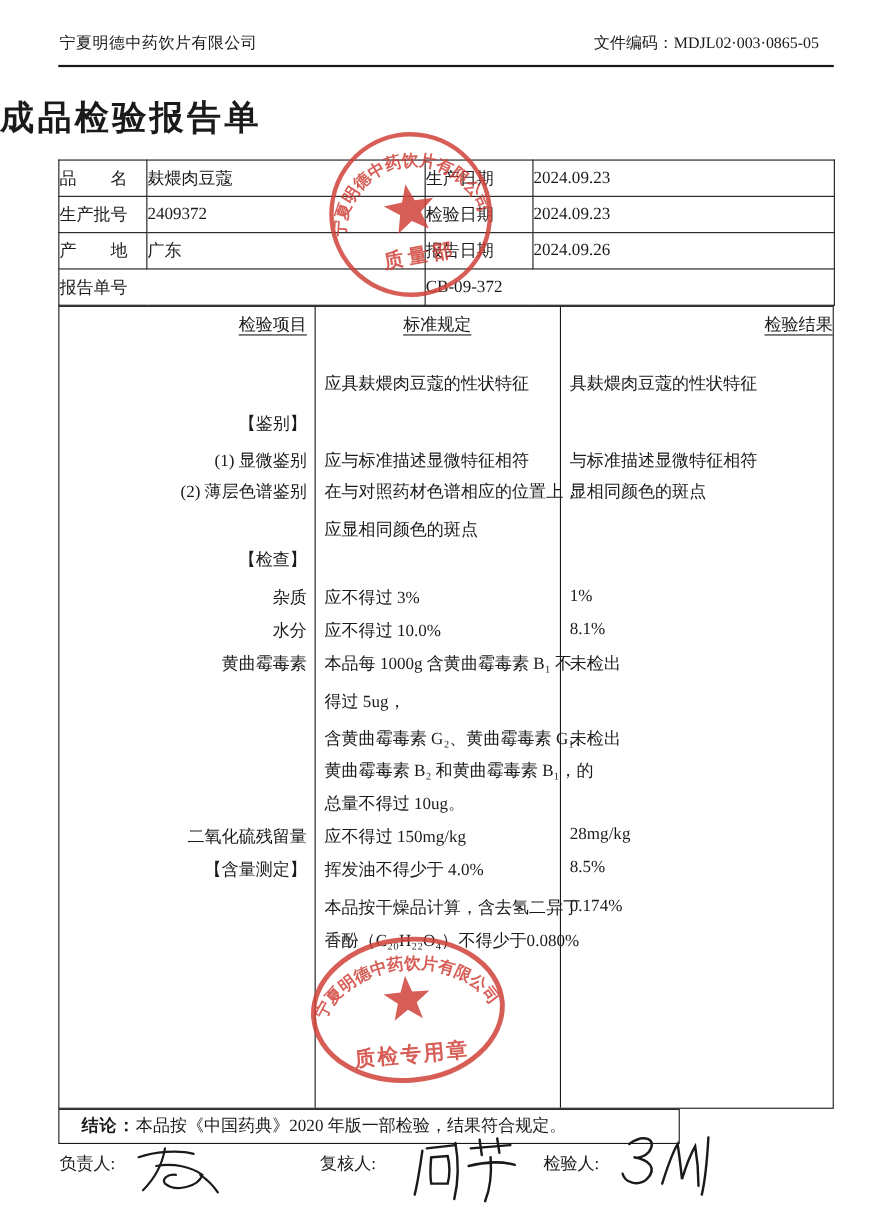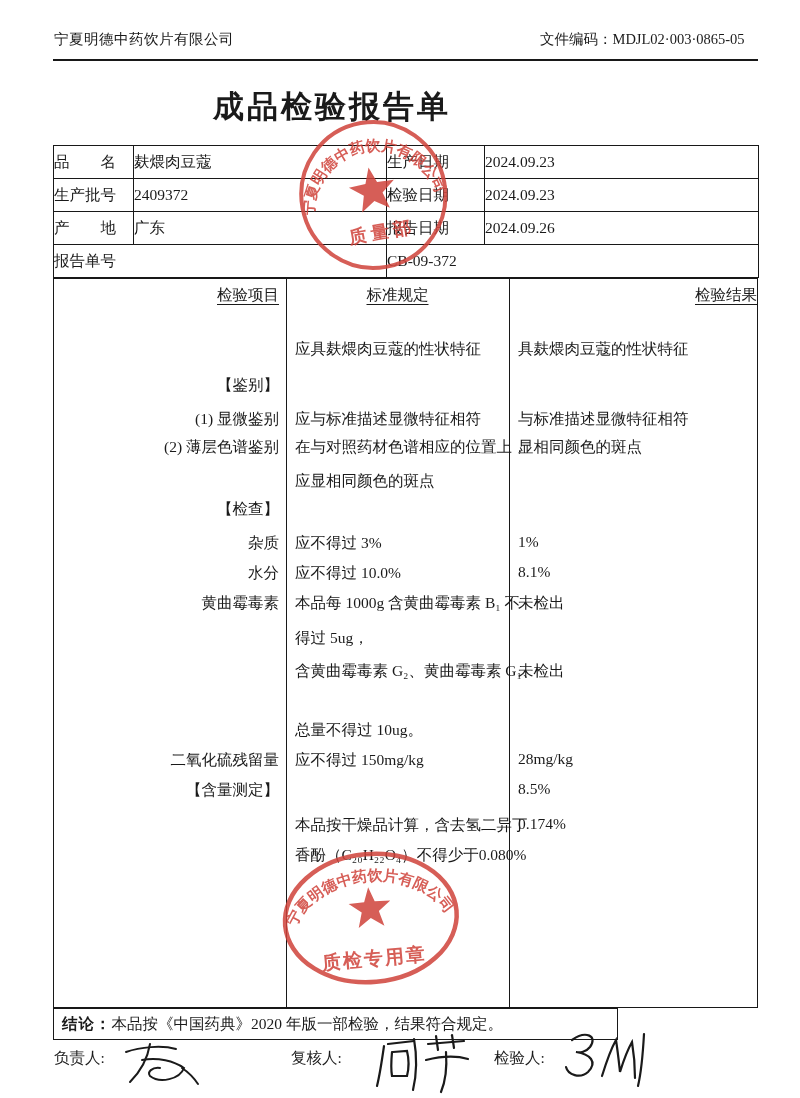--- a/index.html
+++ b/index.html
@@ -7,40 +7,40 @@
     width:800px;height:1098px;background:#ffffff;
     font-family:"Liberation Serif","DejaVu Serif",serif;
     color:#1a1a1a;position:relative;overflow:hidden;
   }
   .abs{position:absolute;}
   
   .hdr-left{left:54px;top:30px;font-size:14.5px;letter-spacing:.5px;}
   .hdr-right{left:540px;top:30px;font-size:14.5px;}
   .hdr-rule{left:53px;top:59px;width:705px;height:2px;background:#181818;}
   
-  .doc-title{left:0;top:86px;width:664px;text-align:center;font-size:31px;font-weight:bold;letter-spacing:3px;}
+  .doc-title{left:0;top:86px;width:664px;font-size:31px;font-weight:bold;letter-spacing:3px;}
   
   table.info{position:absolute;left:53px;top:145px;width:705px;border-collapse:collapse;table-layout:fixed;}
   table.info td{border:1px solid #181818;height:32px;font-size:15.5px;white-space:nowrap;overflow:visible;padding:0;}
   td.lab{padding-left:8px;}
   td.val{padding-left:11px;}
   
   .main-table{left:53px;top:278px;width:705px;height:730px;border:1px solid #181818;border-top:1px solid #181818;box-sizing:border-box;}
   .vline{position:absolute;top:0;bottom:0;width:1px;background:#181818;}
   .v1{left:232px;} .v2{left:455px;}
   .tline{position:absolute;left:0;width:703px;height:22px;font-size:15.5px;white-space:nowrap;}
   .tline span{position:absolute;white-space:nowrap;}
   .c1{left:9px;width:216px;text-align:right;}
   .c2{left:241px;width:206px;}
   .c3{left:464px;width:232px;}
   .ctr2{left:232px !important;width:223px !important;text-align:center;}
   .ctr3{left:455px !important;width:248px !important;text-align:right;}
   .u{text-decoration:underline;text-underline-offset:4px;}
   
-  .conclusion{left:53px;top:1008px;width:565px;height:32px;border:1px solid #181818;box-sizing:border-box;font-size:15.5px;line-height:30px;padding-left:8px;}
+  .conclusion{left:53px;top:1008px;width:565px;height:32px;border:1px solid #181818;box-sizing:border-box;font-size:15.5px;line-height:30px;padding-left:20px;}
   .conclusion b{letter-spacing:1px;}
   .sig-label{font-size:15.5px;top:1048px;}
   .sl1{left:54px;} .sl2{left:291px;} .sl3{left:494px;}
   
   .stamp{opacity:.85;pointer-events:none;}
   .stamp-top{left:293px;top:113px;transform:rotate(-10deg);}
   .stamp-bottom{left:279px;top:849px;transform:rotate(-5deg);}
   svg text{font-family:"Liberation Serif","DejaVu Serif",serif;}
 </style>
 </head>
@@ -144,33 +144,37 @@
 
   <div class="tline" style="top:349px">
     <span class="c2">得过 5ug，</span>
   </div>
 
   <div class="tline" style="top:382px">
     <span class="c2">含黄曲霉毒素 G₂、黄曲霉毒素 G₁、</span>
     <span class="c3">未检出</span>
   </div>
 
+  <div class="tline" style="top:411px">
+    <span class="c2">黄曲霉毒素 B₂ 和黄曲霉毒素 B₁，的</span>
+  </div>
 
   <div class="tline" style="top:441px">
     <span class="c2">总量不得过 10ug。</span>
   </div>
 
   <div class="tline" style="top:471px">
     <span class="c1">二氧化硫残留量</span>
     <span class="c2">应不得过 150mg/kg</span>
     <span class="c3">28mg/kg</span>
   </div>
 
   <div class="tline" style="top:501px">
     <span class="c1">【含量测定】</span>
+    <span class="c2">挥发油不得少于 4.0%</span>
     <span class="c3">8.5%</span>
   </div>
 
   <div class="tline" style="top:536px">
     <span class="c2">本品按干燥品计算，含去氢二异丁</span>
     <span class="c3">0.174%</span>
   </div>
 
   <div class="tline" style="top:566px">
     <span class="c2">香酚（C₂₀H₂₂O₄）不得少于0.080%</span>

